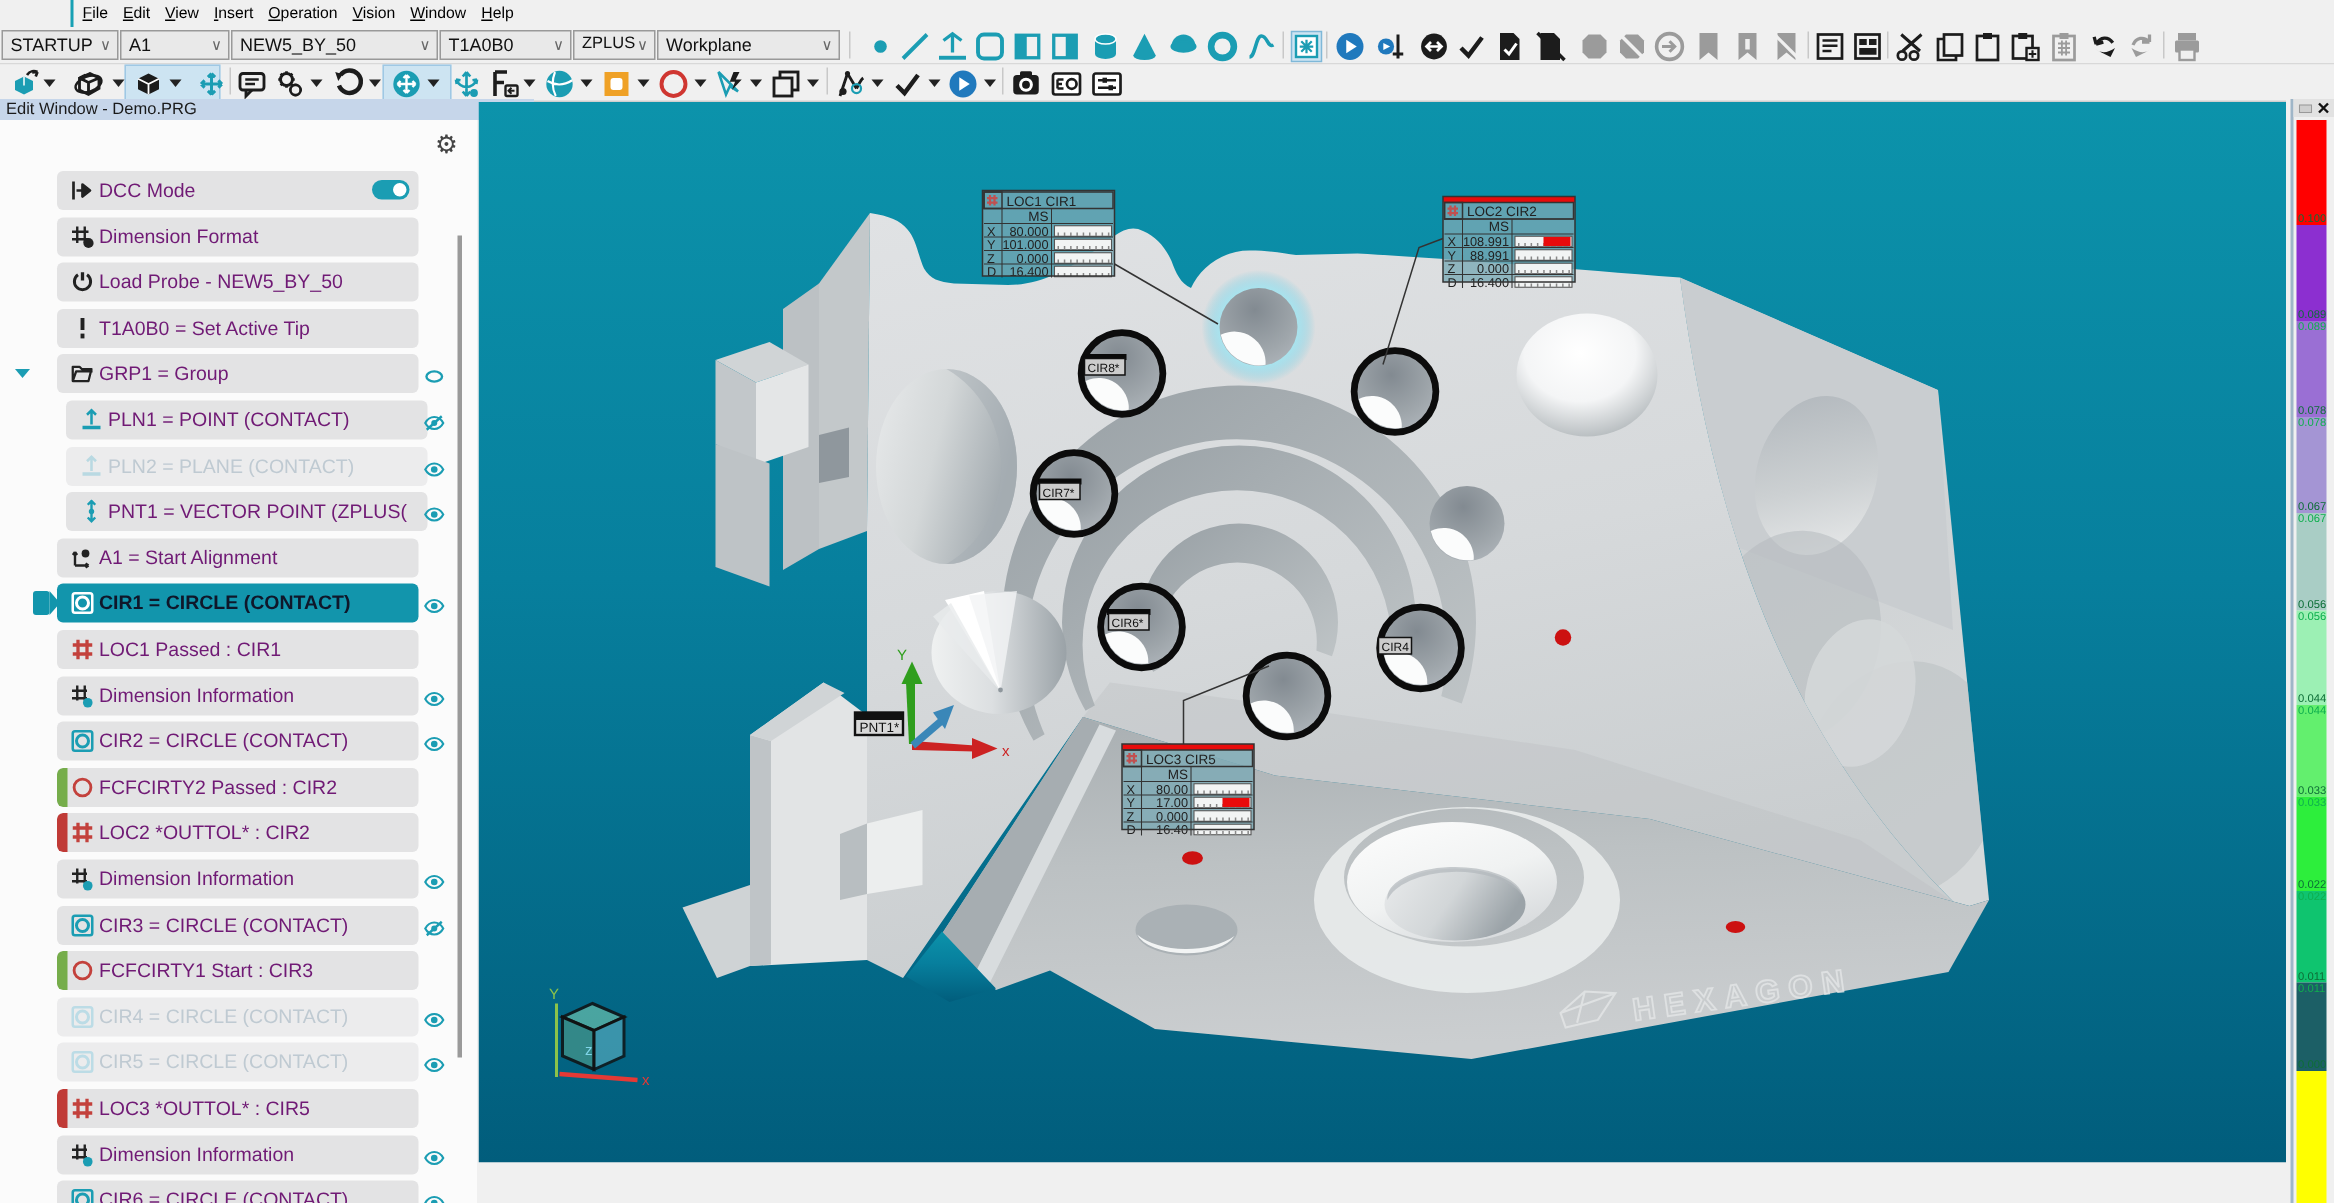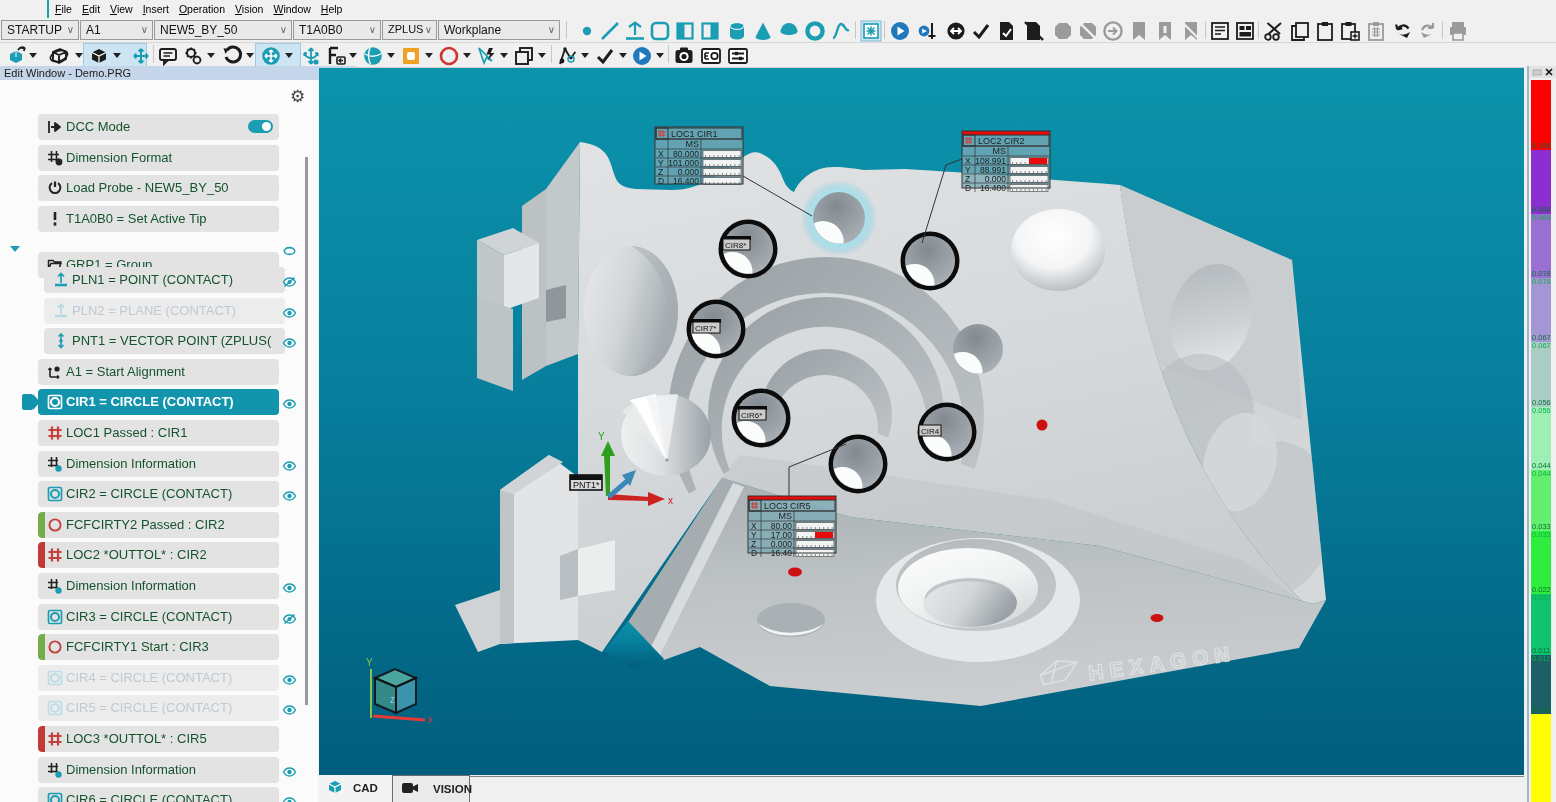--- a/index.html
+++ b/index.html
@@ -21,25 +21,25 @@
     border-bottom:1px solid #cfcfcf; }
   .hl { position:absolute; top:0px; height:24px; background:#cde4f2; border:1px solid #9fc8e4; }
   .caret { position:absolute; top:10px; width:0; height:0; border-left:4px solid transparent;
     border-right:4px solid transparent; border-top:5px solid #222; }
   #lpanel { position:absolute; left:0; top:66px; width:318px; height:736px; background:#fbfbfb; }
   #lpanel-title { position:absolute; left:0; top:0; width:356px; height:14px; background:#c6d6ea;
     font-size:11px; color:#1a1a1a; padding-left:4px; line-height:14px;}
   #lpanel-title .x { position:absolute; right:10px; top:0px; color:#000; font-weight:bold; font-size:11px;}
   .gear { position:absolute; left:290px; top:20px; font-size:17px; color:#444; }
   .item { position:absolute; left:38px; width:241px; height:26px; background:#e3e3e4; border-radius:4px;
-    font-size:13px; color:#14532d; line-height:26px; white-space:nowrap; overflow:hidden;}
+    font-size:13px; color:#701a75; line-height:26px; white-space:nowrap; overflow:hidden;}
   .item.child { left:44px; width:241px; }
   .item .txt { margin-left:28px; }
   .item .ic { position:absolute; left:9px; top:5px; width:16px; height:16px; }
-  .item.sel { background:#1295ac; color:#ffffff; font-weight:bold; }
+  .item.sel { background:#1295ac; color:#0f172a; font-weight:bold; }
   .item.faded { color:#bfcad2; background:#ececed; }
   .bar { position:absolute; left:0px; top:0; width:7px; height:26px; border-radius:4px 0 0 4px; }
   .eye { position:absolute; left:281px; width:17px; height:26px; }
   .scrollthumb { position:absolute; left:305px; top:91px; width:3px; height:548px; background:#9a9a9a; }
   #viewport { position:absolute; left:319px; top:68px; width:1207px; height:707px; }
   #tabbar { position:absolute; left:318px; top:775px; width:1208px; height:27px; background:#f0f0f0; }
   #tabbar .rest { position:absolute; left:152px; top:1px; right:0; height:26px; border-top:1px solid #808488; }
   .tab { position:absolute; top:0; height:27px; font-size:11.5px; font-weight:bold; color:#222;
     padding:7px 0 0 40px; }
   .tab.active { background:#f3f3f4; padding-left:35px; }
@@ -333,21 +333,21 @@
             <circle cx="12" cy="12" r="3.4" fill="#222"></circle>
           </svg><span class="txt">Dimension Format</span></div>
     <div class="item" style="top:109px"><svg class="ic" viewBox="0 0 16 16" width="16" height="16">
             <path d="M8 1.5 V7" stroke="#222" stroke-width="2.2"></path>
             <path d="M5 3.2 A5.4 5.4 0 1 0 11 3.2" stroke="#222" stroke-width="2" fill="none"></path>
           </svg><span class="txt">Load Probe - NEW5_BY_50</span></div>
     <div class="item" style="top:140px"><svg class="ic" viewBox="0 0 16 16" width="16" height="16">
             <path d="M8 1 V9" stroke="#222" stroke-width="2.6"></path>
             <rect x="6.7" y="11.4" width="2.6" height="3.2" fill="#222"></rect>
           </svg><span class="txt">T1A0B0 = Set Active Tip</span></div>
-    <div class="item" style="top:186px"><svg class="ic" viewBox="0 0 16 16" width="16" height="16">
+    <div class="item" style="top:170px"><svg class="ic" viewBox="0 0 16 16" width="16" height="16">
             <path d="M1.5 13 V3.5 H6 L7.5 5 H14 L12 13 Z M1.5 13 L3.8 6.5 H14.7" stroke="#222" stroke-width="1.5" fill="none" stroke-linejoin="round"></path>
           </svg><span class="txt">GRP1 = Group</span></div>
     <svg class="eye" style="top:172px" viewBox="0 0 17 16" width="17" height="22">
           <ellipse cx="8.5" cy="8" rx="5.2" ry="3.4" stroke="#1b9db3" stroke-width="1.6" fill="none"></ellipse>
         </svg>
     <div style="position:absolute;left:10px;top:180px;width:0;height:0;border-left:5px solid transparent;border-right:5px solid transparent;border-top:6px solid #1b9db3;"></div>
     <div class="item child" style="top:201px"><svg class="ic" viewBox="0 0 16 16" width="16" height="16">
             <path d="M8 2 V11 M5 4.5 L8 1.5 L11 4.5" stroke="#1b9db3" stroke-width="1.7" fill="none"></path>
             <path d="M2 13 H14" stroke="#1b9db3" stroke-width="2.4"></path>
           </svg><span class="txt">PLN1 = POINT (CONTACT)</span></div>
@@ -842,31 +842,20 @@
           <path d="M371,669 L371,718" stroke="#8bc34a" stroke-width="2"></path>
           <path d="M373,716 L425,720" stroke="#e53935" stroke-width="3"></path>
           <path d="M375,678 L395,669 L416,678 L396,687 Z" fill="#57b0a6" opacity="0.85" stroke="#111" stroke-width="2"></path>
           <path d="M375,678 L396,687 L396,713 L375,704 Z" fill="#3c8f8a" opacity="0.85" stroke="#111" stroke-width="2"></path>
           <path d="M396,687 L416,678 L416,704 L396,713 Z" fill="#48a0b5" opacity="0.8" stroke="#111" stroke-width="2"></path>
           <text x="366" y="666" font-size="10" fill="#8bc34a" font-family="Liberation Sans, sans-serif">Y</text>
           <text x="428" y="723" font-size="10" fill="#e53935" font-family="Liberation Sans, sans-serif">x</text>
           <text x="390" y="703" font-size="10" fill="#7fd4e8" font-family="Liberation Sans, sans-serif">z</text>
         </g>
 </svg></div>
-  <div id="tabbar">
-    <div class="tab active" style="left:0px; width:73px;"><svg style="position:absolute;left:8px;top:3px" width="18" height="18" viewBox="0 0 18 18">
-          <path d="M3 6 L9 3 L15 6 L15 12 L9 15 L3 12 Z" fill="#1b9db3"></path>
-          <path d="M3 6 L9 9 L15 6 M9 9 V15" stroke="#fff" stroke-width="1.2" fill="none"></path>
-        </svg>CAD</div>
-    <div class="tab inactive" style="left:74px; width:78px;"><svg style="position:absolute;left:8px;top:4px" width="18" height="16" viewBox="0 0 18 16">
-          <rect x="1" y="3" width="11" height="10" rx="2" fill="#222"></rect>
-          <path d="M12 6.5 L17 4 V12 L12 9.5 Z" fill="#222"></path>
-        </svg>VISION</div>
-    <div class="rest"></div>
-  </div>
   <div id="scalewin"><svg width="32" height="736" viewBox="1524 66 32 736">
         <rect x="1524" y="66" width="32" height="736" fill="#f0f0f0"></rect>
         <rect x="1527" y="66" width="2" height="736" fill="#9fb6c8"></rect>
         <rect x="1529" y="66" width="27" height="12" fill="#e2e2e2"></rect>
         <path d="M1546,69 l6,6 m0,-6 l-6,6" stroke="#111" stroke-width="1.6"></path>
         <rect x="1533" y="70" width="8" height="5" fill="#cfcfcf" stroke="#999" stroke-width="0.7"></rect>
         <rect x="1531" y="80" width="20" height="70" fill="#ff0000"></rect>
         <rect x="1531" y="150" width="20" height="64" fill="#8c2fd0"></rect>
         <rect x="1531" y="214" width="20" height="64" fill="#9a6fd4"></rect>
         <rect x="1531" y="278" width="20" height="64" fill="#a495d4"></rect>

